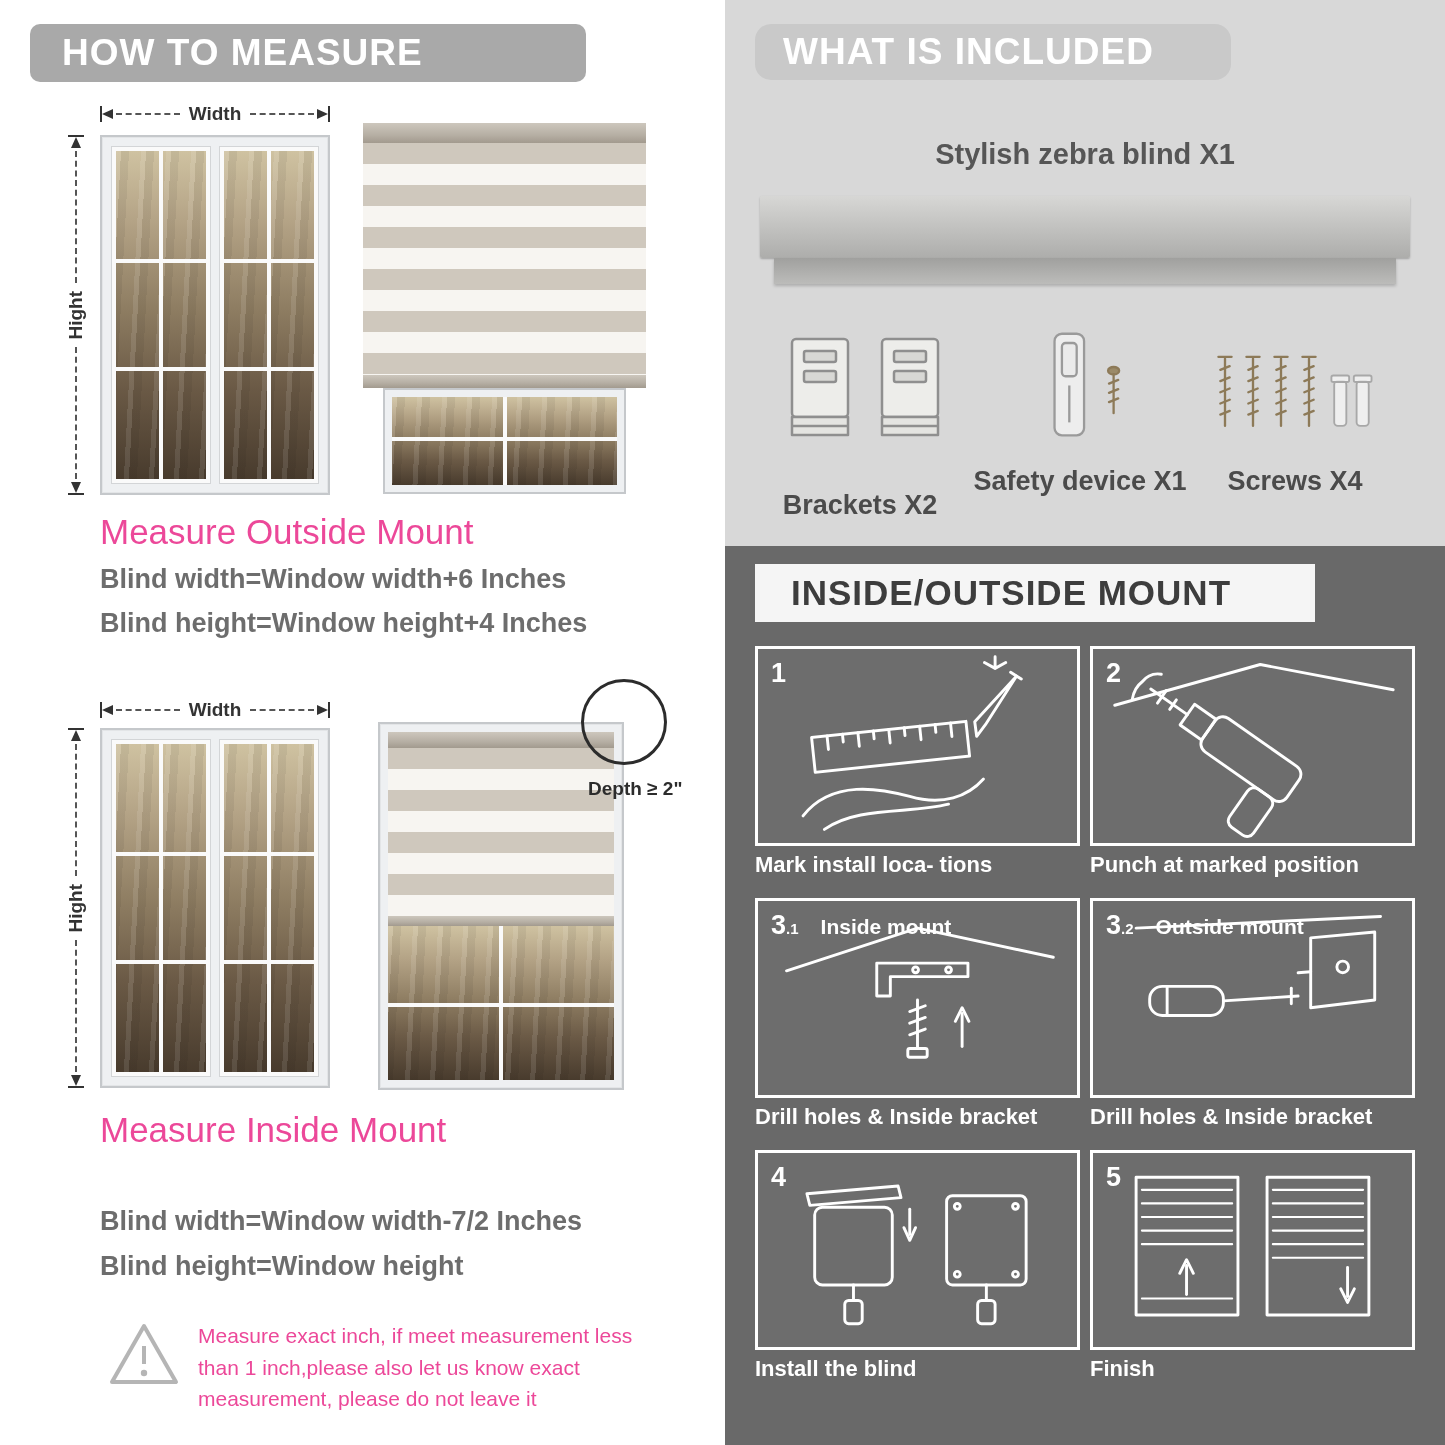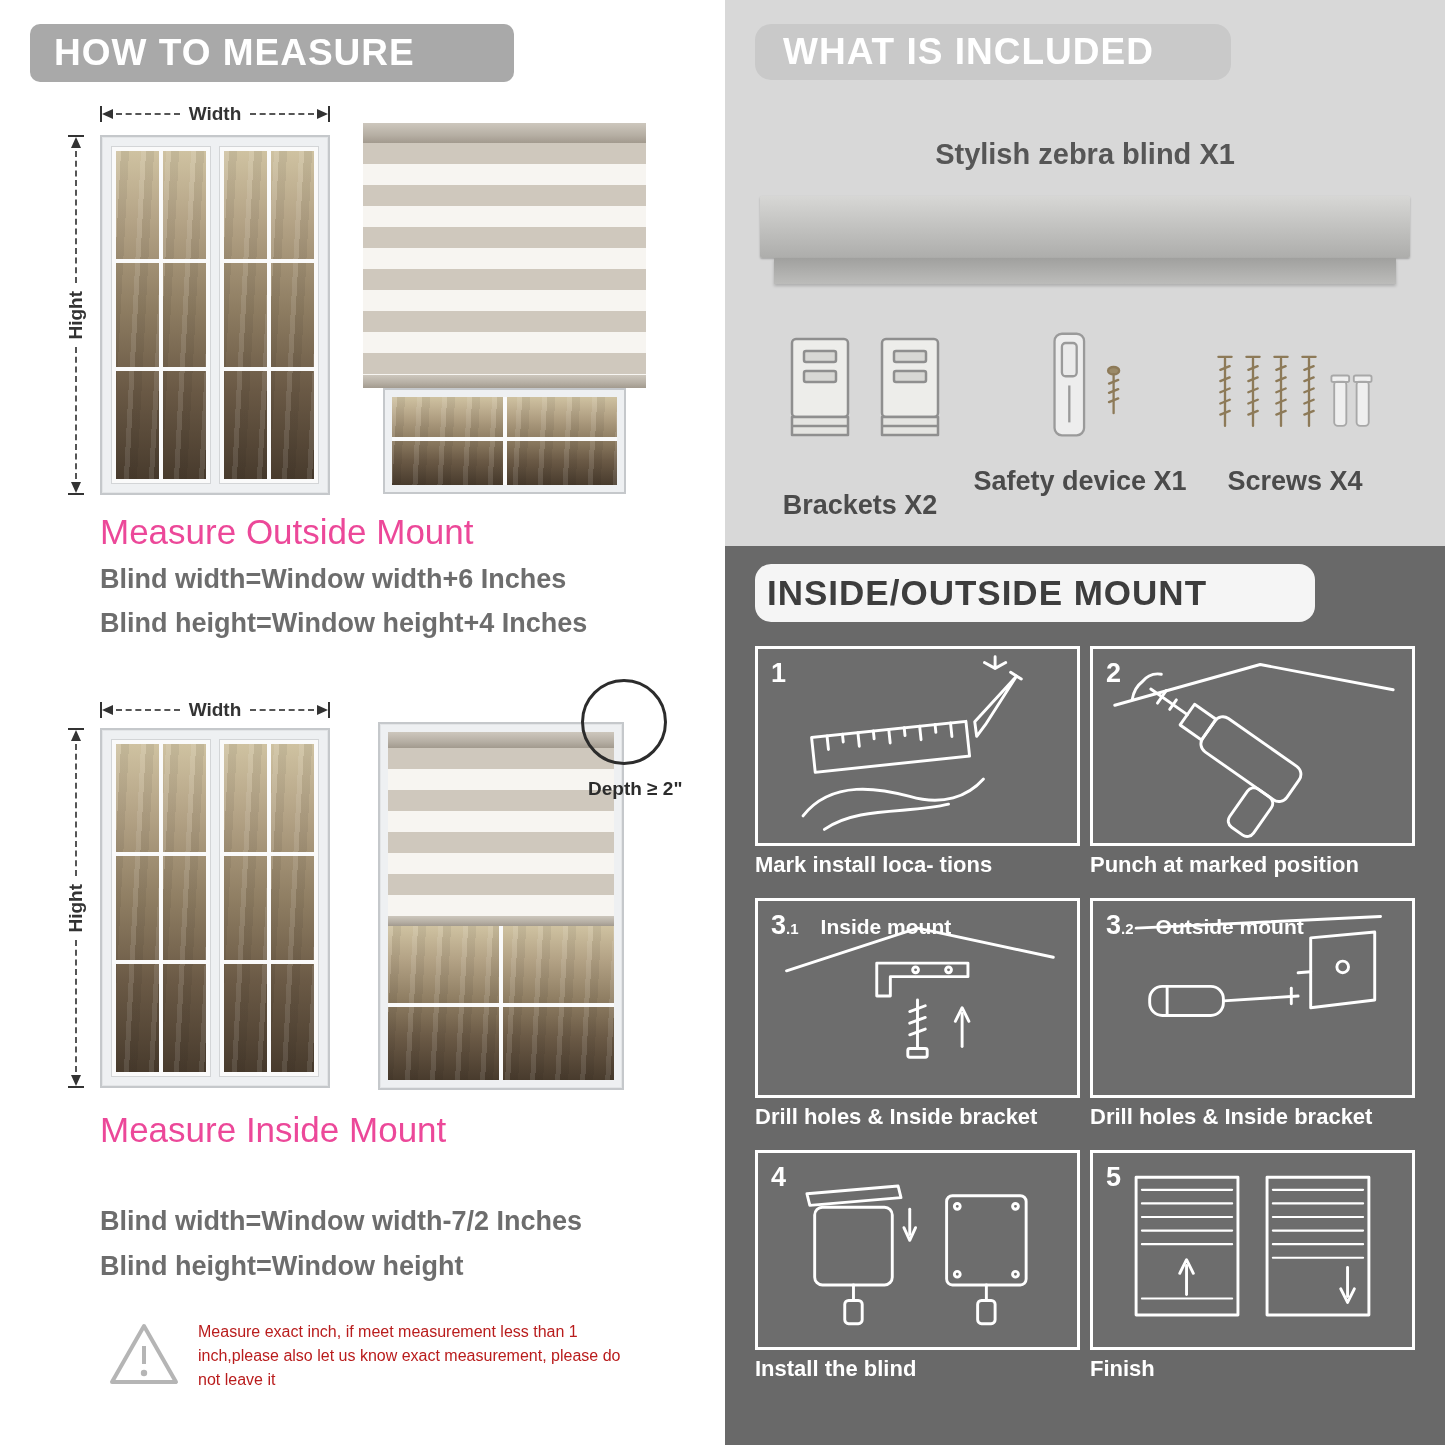--- a/index.html
+++ b/index.html
@@ -23,38 +23,38 @@
 .v-arrow .lbl{writing-mode:vertical-rl;transform:rotate(180deg);padding:5px 0;white-space:nowrap}
 .window{height:100%;background:#eef0f2;border:2px solid #c5c8cb;padding:9px;display:flex;gap:8px;box-shadow:0 0 0 1px #e3e5e7 inset}
 .sash{flex:1;background:#fafafa;border:1px solid #d3d5d7;padding:4px}
 .glass{position:relative;height:100%;overflow:hidden;background:
  repeating-linear-gradient(93deg,rgba(255,255,255,.10) 0 5px,rgba(0,0,0,.06) 5px 13px,rgba(255,255,255,0) 13px 25px),
  linear-gradient(180deg,#cfc2a1 0%,#b3a285 22%,#8e7d62 48%,#6b5a46 72%,#483b2d 100%)}
 .mv{position:absolute;top:0;bottom:0;left:calc(50% - 2px);width:4px;background:#fafafa}
 .mh{position:absolute;left:0;right:0;height:4px;background:#fafafa}
 .rail{background:linear-gradient(180deg,#cdc7bd 0%,#b6afa4 60%,#a29a8e 100%)}
 .stripes{background:repeating-linear-gradient(180deg,#cfc8bd 0 21px,#f7f5f1 21px 42px)}
-.note{position:absolute;font-size:16px;color:#b91c1c;line-height:1.5}
+.note{position:absolute;font-size:21px;color:#ec4899;line-height:1.5}
 .item-label{position:absolute;text-align:center;font-size:27px;font-weight:bold;color:#4b4b4b}
 .panel{position:absolute;width:325px;height:200px;border:3px solid #fff;background:#6d6d6d}
 .panel .art{position:absolute;left:0;top:0;width:100%;height:100%}
 .step-head{position:absolute;top:9px;left:13px;display:flex;align-items:baseline;color:#fff;font-weight:bold}
 .step-num{font-size:27px}
 .step-sub{font-size:15px}
 .step-title{font-size:21px;margin-left:22px}
 .caption{position:absolute;width:330px;color:#fff;font-weight:bold;font-size:22px}
 .depth-circle{position:absolute;border:3px solid #2c2c2c;border-radius:50%;z-index:6;background:transparent}
 .depth-label{position:absolute;font-size:19px;font-weight:bold;color:#2c2c2c;white-space:nowrap}
 </style>
 </head>
 <body>
 
 <div class="page">
 
-  <div class="banner" style="left:30px;top:24px;width:484px;height:58px;background:#a9a9a9;border-radius:10px;padding-left:24px;font-size:37px">HOW TO MEASURE</div>
+  <div class="banner" style="left:30px;top:24px;width:556px;height:58px;background:#a9a9a9;border-radius:10px;padding-left:32px;font-size:37px">HOW TO MEASURE</div>
 
   <div class="abs" style="left:100px;top:102px;width:230px;height:24px">
     <div class="h-arrow">
       <span class="end"></span>
         <span class="head-l"></span>
       <span class="dash"></span>
       <span class="lbl">Width</span>
       <span class="dash"></span>
       <span class="head-r"></span>
         <span class="end"></span>
@@ -247,21 +247,21 @@
         </g>
       </svg>
     </div>
 
     <div class="item-label" style="left:25px;top:490px;width:220px">Brackets X2</div>
     <div class="item-label" style="left:245px;top:466px;width:220px">Safety device X1</div>
     <div class="item-label" style="left:470px;top:466px;width:200px">Screws X4</div>
   </div>
 
   <div class="abs" style="left:725px;top:546px;width:720px;height:899px;background:#696969">
-    <div class="banner" style="left:30px;top:18px;width:560px;height:58px;background:#f5f5f5;border-radius:16px;padding-left:12px;font-size:35px;color:#3d3d3d">INSIDE/OUTSIDE MOUNT</div>
+    <div class="banner" style="left:30px;top:18px;width:560px;height:58px;background:#f5f5f5;border-radius:0;padding-left:36px;font-size:35px;color:#3d3d3d">INSIDE/OUTSIDE MOUNT</div>
 
     <div class="panel" style="left:30px;top:100px">
       <svg class="art" viewBox="0 0 320 200">
         <g stroke="#fff" stroke-width="3" fill="none" stroke-linecap="round" stroke-linejoin="round">
           <g transform="rotate(-6 140 98)">
             <rect x="52" y="82" width="160" height="36"></rect>
             <line x1="68" y1="82" x2="68" y2="96"></line>
               <line x1="84" y1="82" x2="84" y2="90"></line>
             <line x1="100" y1="82" x2="100" y2="96"></line>
               <line x1="116" y1="82" x2="116" y2="90"></line>

